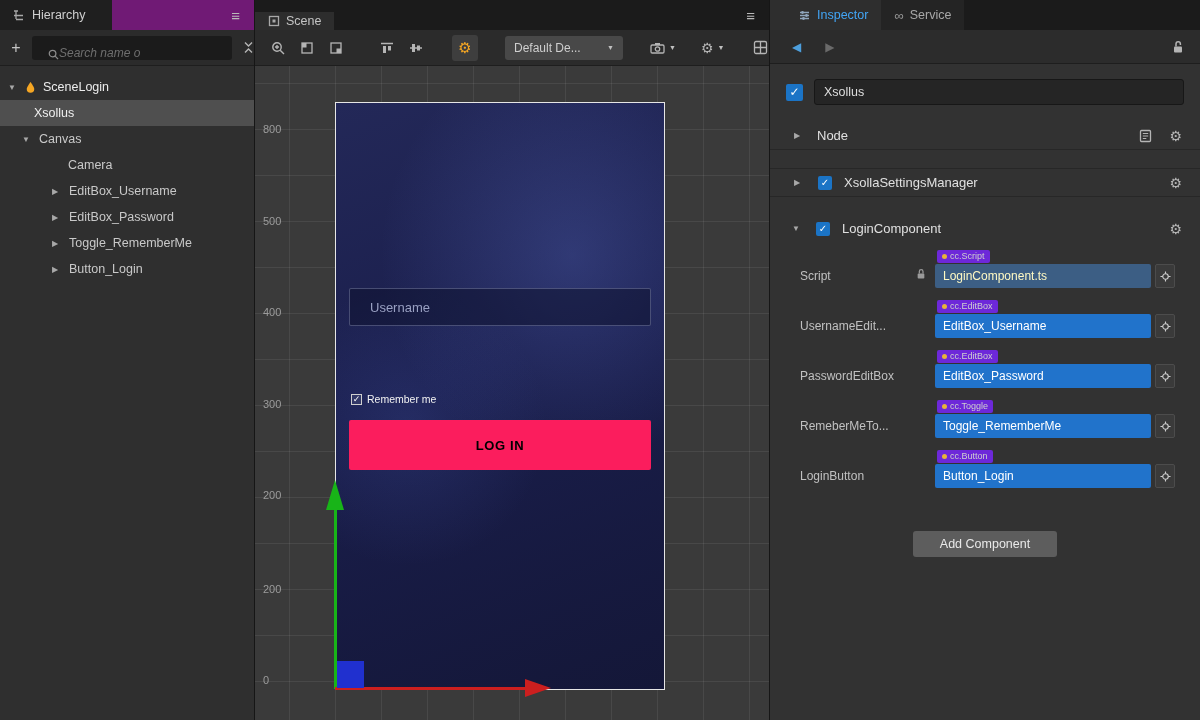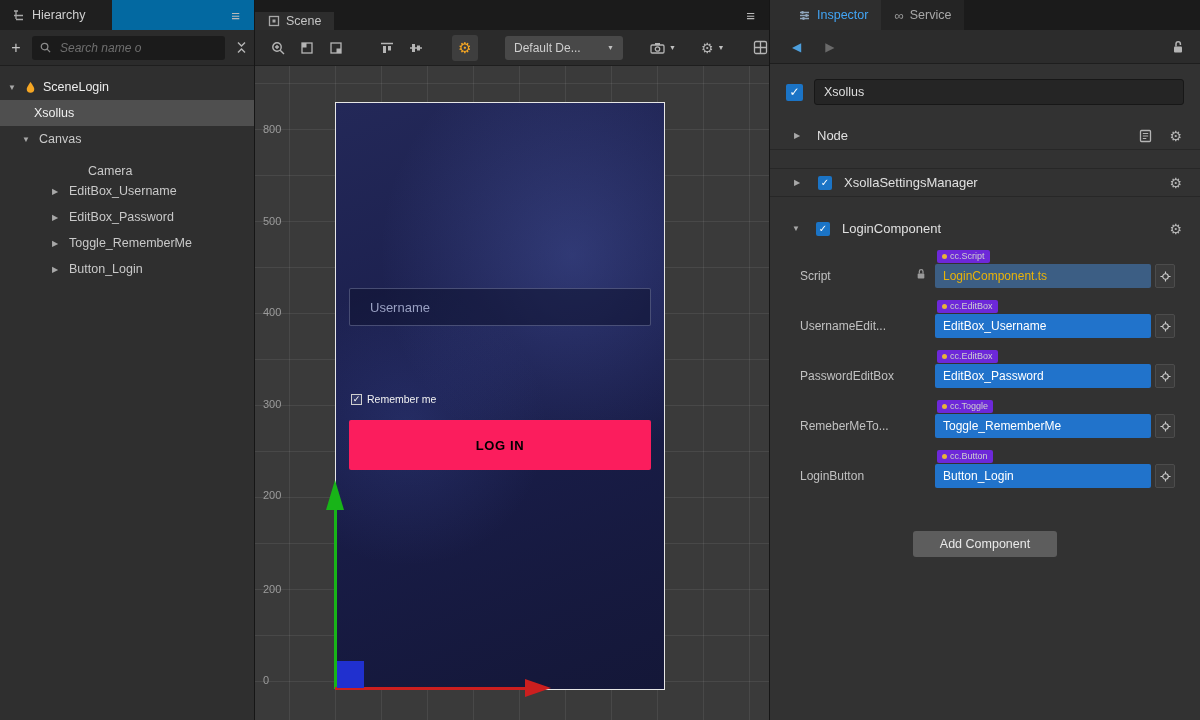--- a/index.html
+++ b/index.html
@@ -16,35 +16,35 @@
   .bar-fill { flex:1; display:flex; align-items:center; justify-content:flex-end; padding-right:14px; }
   .hamburger { color:#b9b9b9; font-size:15px; cursor:pointer; }
   .toolbar { height:36px; background:#2b2b2b; border-bottom:1px solid #1e1e1e; display:flex; align-items:center; }
   .caret { font-size:7px; color:#c0c0c0; }
   .gear-glyph { font-size:15px; color:#b5b5b5; line-height:1; }
   .checkbox { background:#1b74c6; border-radius:2px; display:flex; align-items:center; justify-content:center; color:#fff; }
   svg { display:block; }
 
   
   #hierarchy { left:0; width:255px; background:#2f2f2f; border-right:1px solid #161616; }
-  #hierarchy .tabbar { background:#0369a1; }
+  #hierarchy .tabbar { background:#701a75; }
   #hierarchy .h-tab { background:#1f1f1f; padding:0 12px; display:flex; align-items:center; gap:7px; font-size:12.5px; color:#cfcfcf; width:112px; }
   .h-toolbar { padding:0 8px; gap:8px; }
   .tb-btn { color:#c5c5c5; font-size:16px; line-height:1; cursor:pointer; display:flex; align-items:center; justify-content:center; min-width:16px; }
-  .search-box { flex:1; height:24px; background:#1b1b1b; border-radius:3px; display:flex; align-items:center; padding:0 8px; gap:9px; }
+  .search-box { flex:1; height:24px; background:#1b1b1b; border-radius:3px; display:flex; align-items:flex-end; padding:0 16px; gap:0; }
   .search-box input { flex:1; background:transparent; border:none; outline:none; color:#bdbdbd; font-size:12px; font-style:italic; min-width:0; font-family:inherit; }
   .search-box input::placeholder { color:#6f6f6f; }
   .tree { padding-top:8px; }
   .tree-row { height:26px; display:flex; align-items:center; font-size:12.5px; color:#c9c9c9; gap:7px; cursor:pointer; }
   .tree-row.selected { background:#4f4f4f; color:#efefef; }
   .twist { font-size:8px; color:#a8a8a8; width:10px; }
   .lvl0 { padding-left:8px; } .lvl0 .tlabel { color:#ececec; }
   .row-xsollus { padding-left:34px; }
   .row-canvas { padding-left:22px; }
-  .row-camera { padding-left:88px;align-items:flex-end; }
+  .row-camera { padding-left:68px; }
   .lvl2c { padding-left:52px; }
 
   
   #scene { left:255px; width:515px; background:#383838; border-right:1px solid #161616; }
   #scene .s-tab { background:#2d2d2d;margin-top:12px; }
   .s-toolbar { padding-left:16px; gap:15px; }
   .tool-icon { cursor:pointer; display:flex; align-items:center; }
   .gear-btn { width:26px; height:26px; background:#3e3e3e; border-radius:3px; display:flex; align-items:center; justify-content:center; cursor:pointer; }
   .gear-btn .gear-glyph { color:#f5a623; }
   .dropdown { height:24px; background:#484848; border-radius:3px; display:flex; align-items:center; gap:12px; padding:0 9px; cursor:pointer; }
@@ -112,21 +112,21 @@
   .prop-label { position:absolute; left:30px; top:26px; width:118px; font-size:12px; color:#c0c0c0;
     white-space:nowrap; overflow:hidden; }
   .prop-lock { position:absolute; left:146px; top:25px; }
   .prop-badge { position:absolute; left:167px; top:7px; height:13px; background:#6d28d9; border-radius:2px;
     display:flex; align-items:center; gap:3px; padding:0 5px; }
   .badge-dot { width:5px; height:5px; border-radius:50%; background:#e8b339; }
   .badge-text { font-size:9px; color:#cfcfcf; line-height:1; }
   .prop-field { position:absolute; left:165px; top:21px; width:216px; height:24px; background:#2173cb;
     border-radius:2px; color:#fff; font-size:12px; line-height:24px; padding:0 8px;
     white-space:nowrap; overflow:hidden; cursor:pointer; }
-  .prop-field.script { background:#3c5e84; color:#eab308; }
+  .prop-field.script { background:#3c5e84; color:#fef9c3; }
   .prop-picker { position:absolute; left:385px; top:21px; width:20px; height:24px; background:#3a3a3a;
     border:1px solid #4c4c4c; border-radius:2px; display:flex; align-items:center; justify-content:center; cursor:pointer; }
 
   .add-comp { margin:38px auto 0 auto; width:144px; height:26px; background:#5d5d5d; border-radius:3px;
     display:flex; align-items:center; justify-content:center; font-size:12.5px; color:#e9e9e9; cursor:pointer; }
 </style>
 </head>
 <body>
 
 <div id="app">

